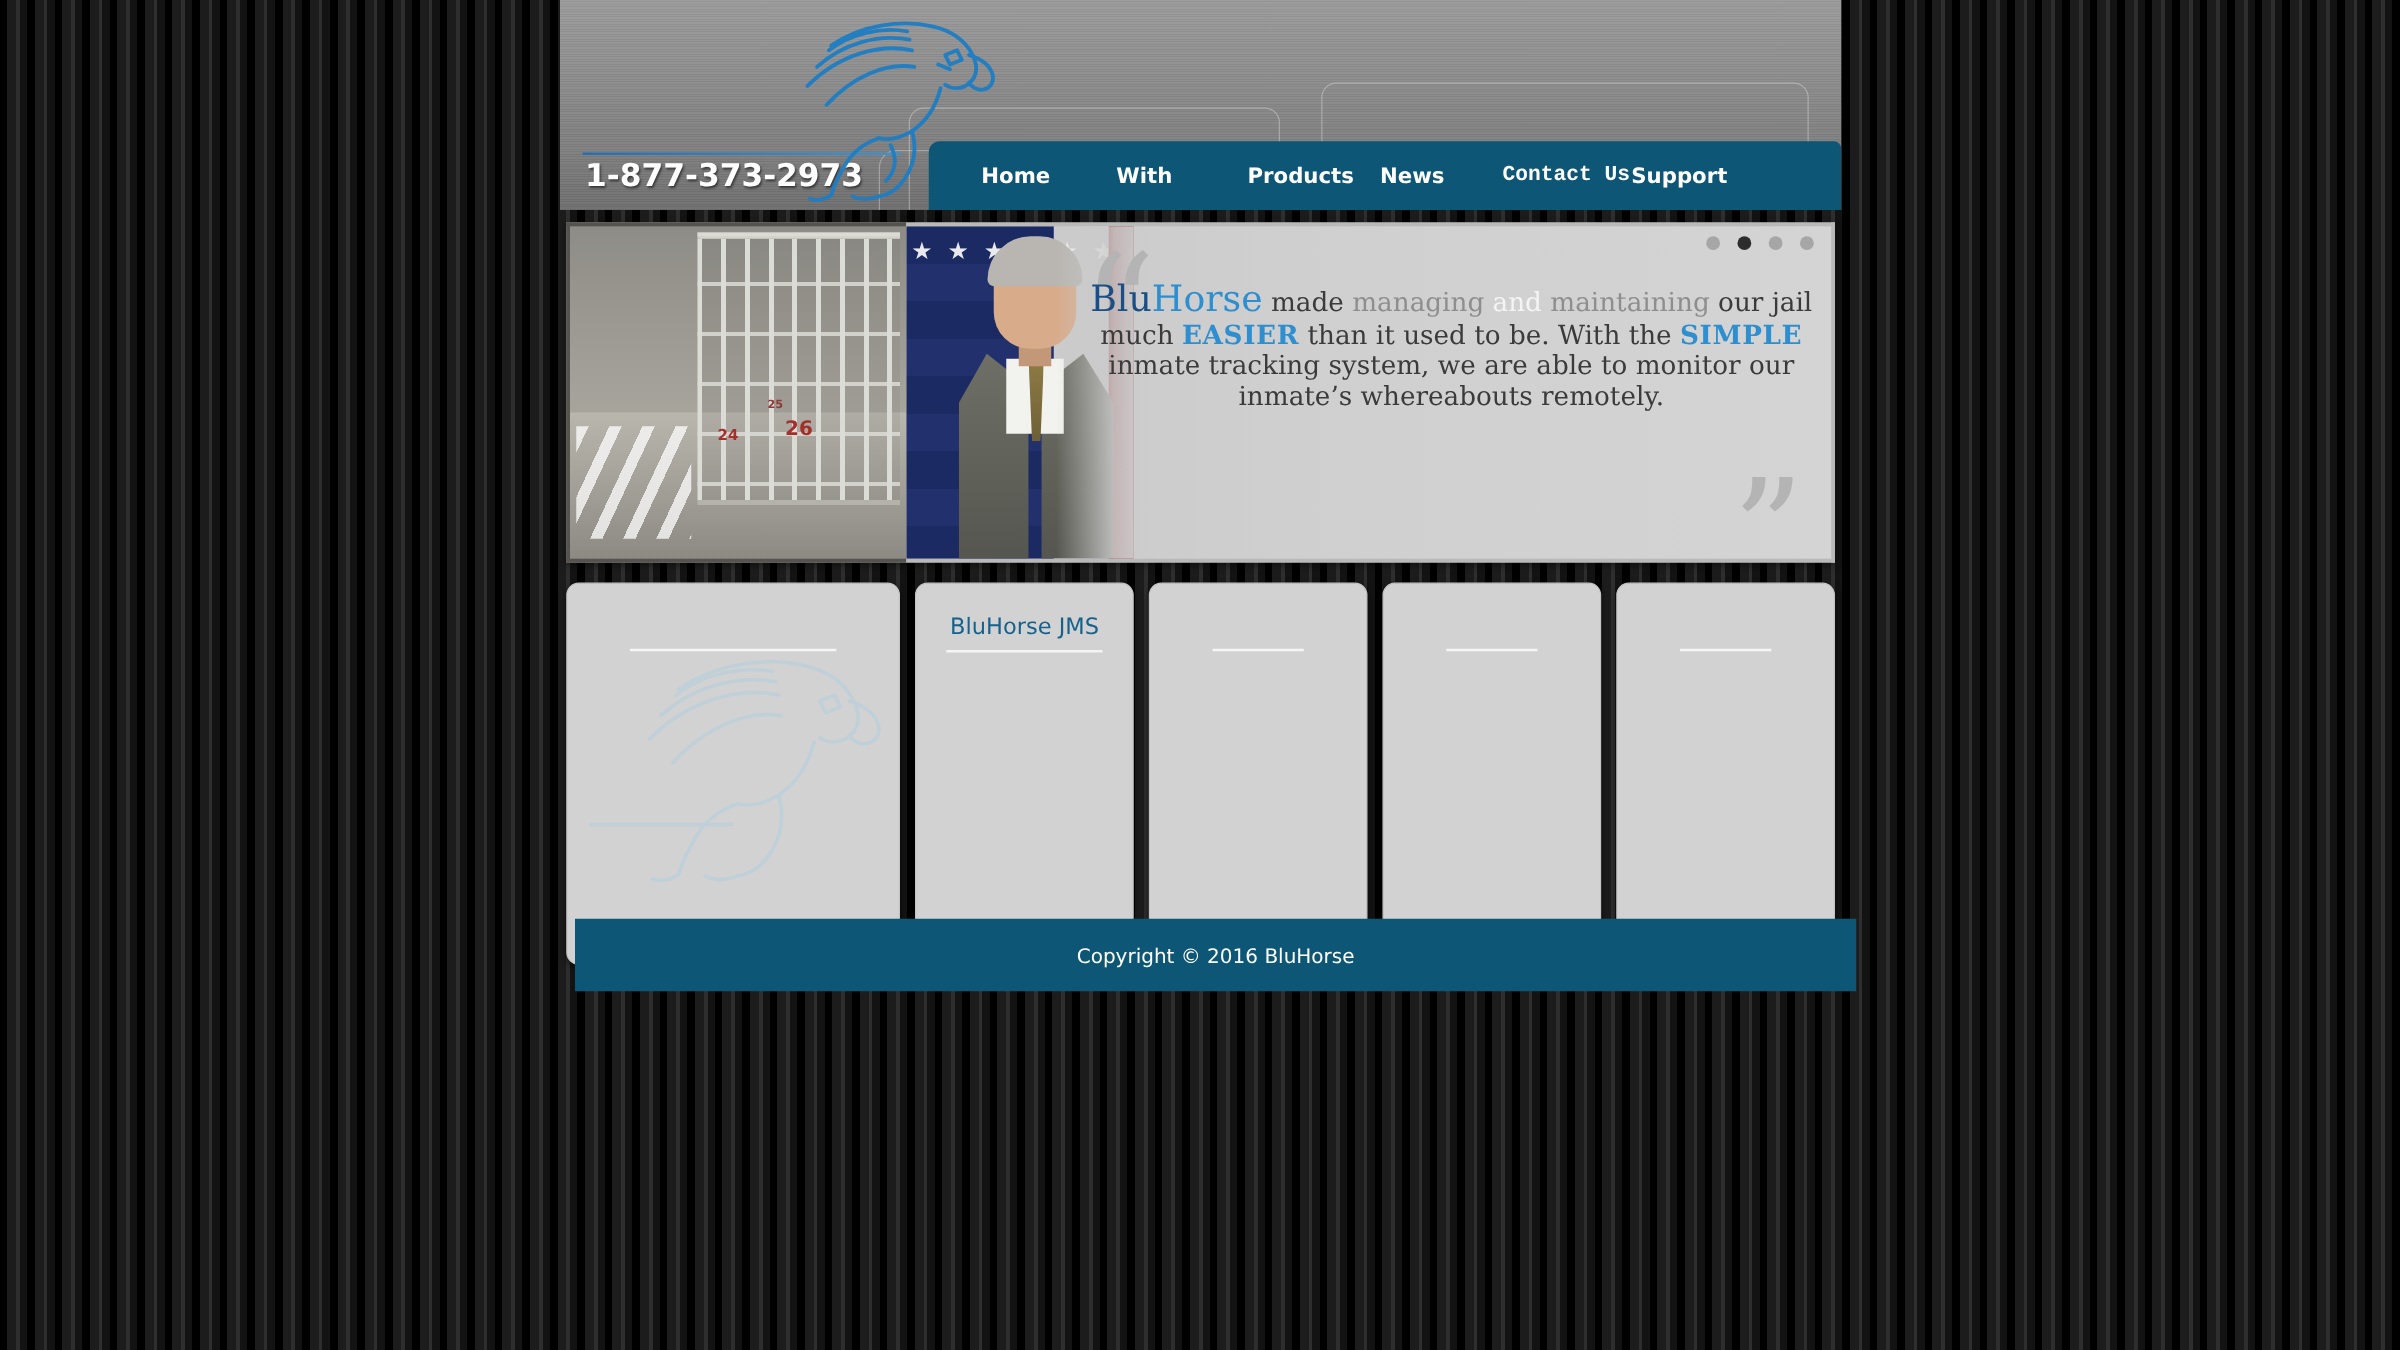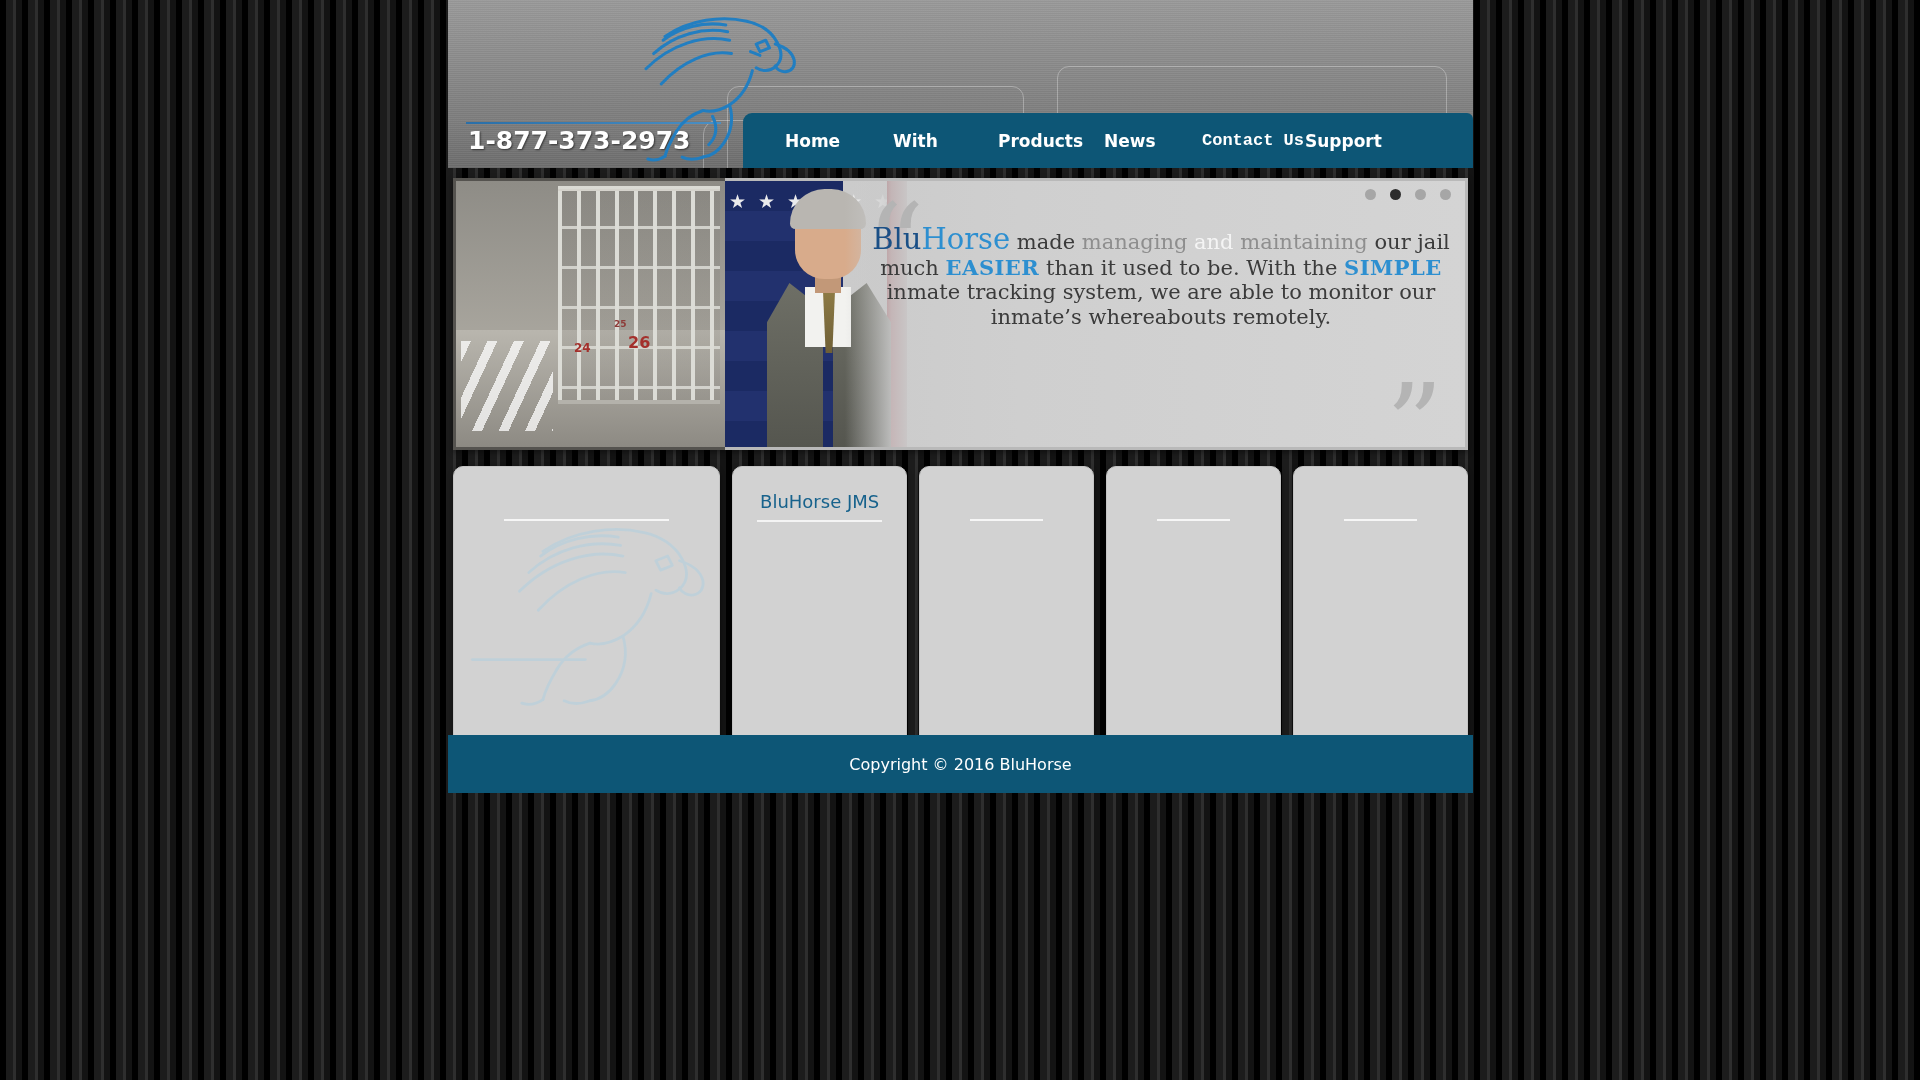--- a/index.html
+++ b/index.html
@@ -361,21 +361,21 @@
   }
   .card-rule-top {
     position: absolute;
     left: 50px; right: 50px; top: 52px;
     height: 2px; background: #f6f6f6;
   }
 
   
   .footer {
     position: absolute;
-    left: 0; top: 735px;
+    left: 12px; top: 735px;
     width: 1025px; height: 58px;
     background: #0d5676;
     color: #ffffff;
     font-family: "DejaVu Sans", sans-serif;
     font-size: 16px;
     display: flex;
     align-items: center;
     justify-content: center;
   }
 </style>

